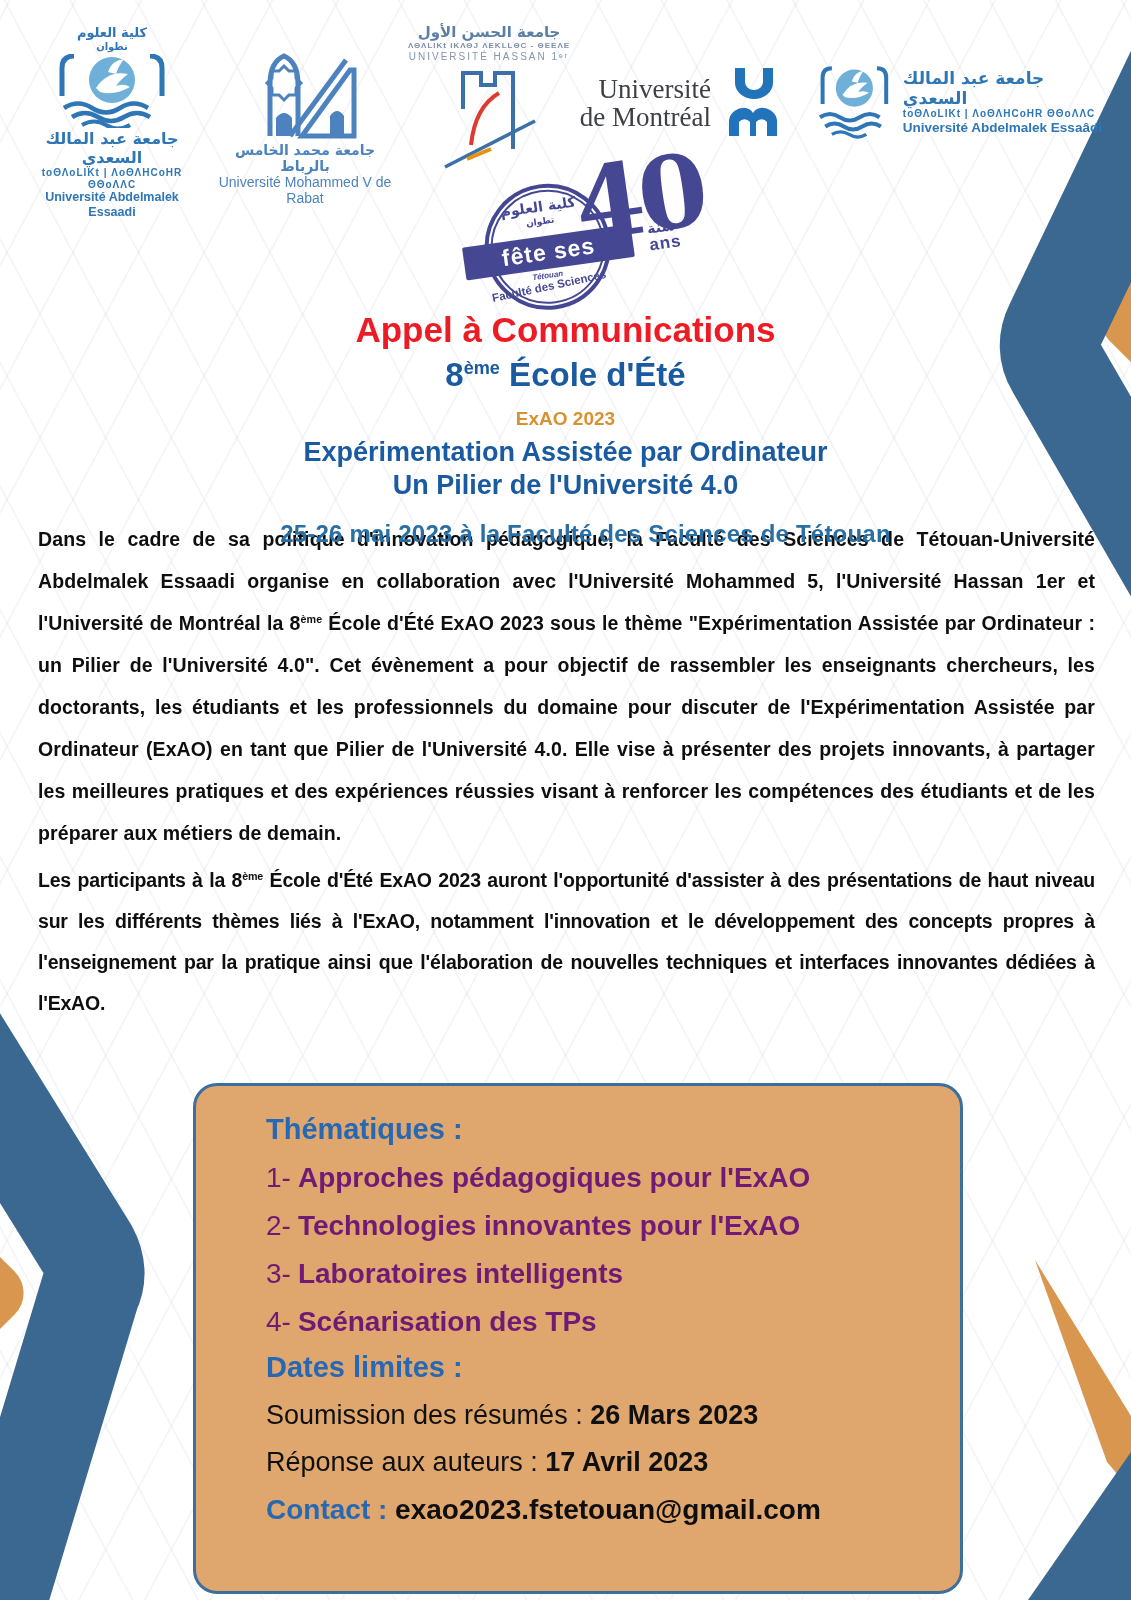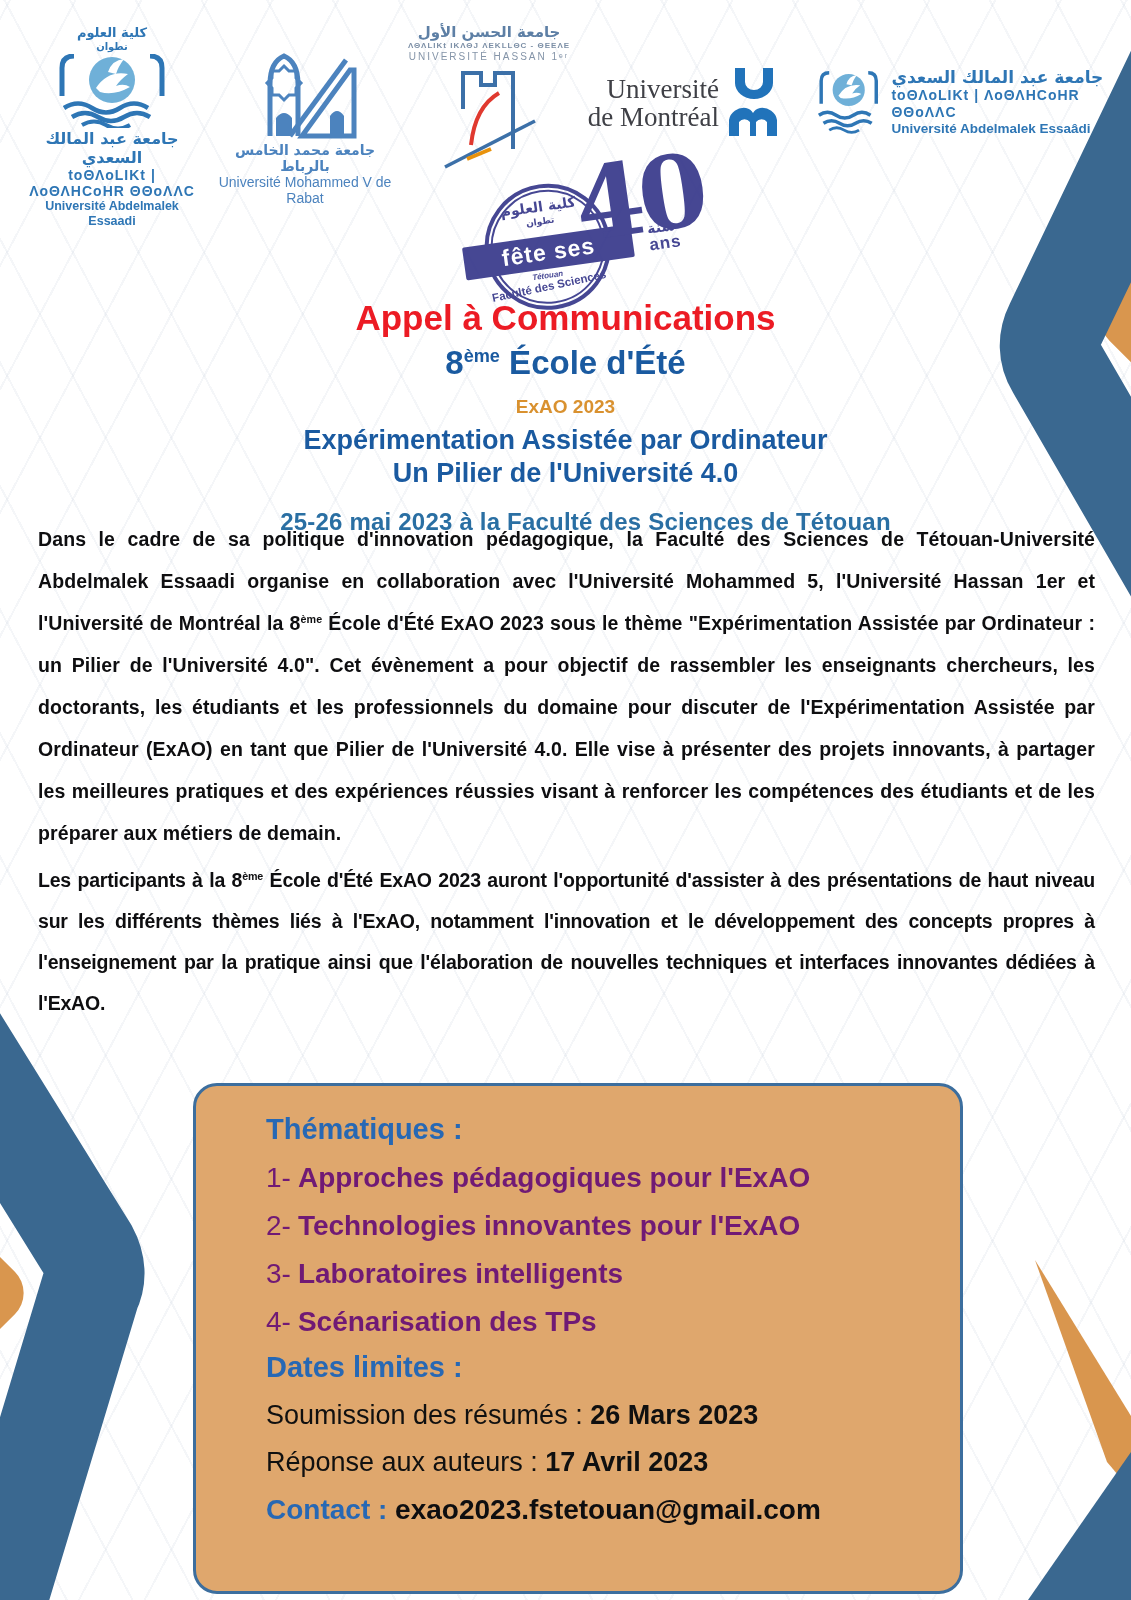--- a/index.html
+++ b/index.html
@@ -13,30 +13,30 @@
   }
   .deco{position:absolute;left:0;top:0;z-index:0;pointer-events:none;}
   .ar{font-family:"DejaVu Sans",sans-serif;}
   .logo{position:absolute;z-index:2;text-align:center;line-height:1.15;}
   .logo svg{display:block;margin:2px auto;}
   .lblue{color:#2E76B5;}
   .logo1{left:26px;top:26px;width:172px;}
   .logo1 .t1{font-size:13px;font-weight:700;}
   .logo1 .t2{font-size:10px;font-weight:700;}
   .logo1 .nar{font-size:16px;font-weight:700;}
-  .tif{font-size:14px;font-weight:700;letter-spacing:1px;color:#2E76B5;}
+  .tif{font-size:10px;font-weight:700;letter-spacing:1px;color:#2E76B5;}
   .logo1 .nfr{font-size:12.5px;font-weight:700;}
   .logo2{left:210px;top:46px;width:190px;color:#4C83BE;}
   .logo2 .nar{font-size:14px;font-weight:700;}
   .logo2 .nfr{font-size:14px;}
   .logo3{left:404px;top:24px;width:170px;color:#5D7FA5;}
   .logo3 .nar{font-size:15px;font-weight:700;}
   .logo3 .tif3{font-size:8px;letter-spacing:1px;color:#7C8FA6;font-weight:700;}
   .logo3 .nfr{font-size:10px;letter-spacing:2px;color:#8494A8;margin-top:1px;}
-  .logo4{left:566px;top:66px;width:215px;display:flex;align-items:center;gap:8px;}
+  .logo4{left:566px;top:66px;width:215px;display:flex;align-items:center;gap:16px;}
   .logo4 .wordmark{font-family:"Liberation Serif",serif;color:#3F4046;font-size:27px;line-height:1.05;text-align:right;flex:1;}
   .logo5{left:812px;top:56px;width:295px;display:flex;align-items:center;gap:6px;}
   .logo5 .col{text-align:left;line-height:1.2;}
   .logo5 .nar{font-size:17px;font-weight:700;}
   .logo5 .nfr{font-size:13.5px;font-weight:700;}
 
   
   .stamp{position:absolute;left:462px;top:170px;width:225px;height:140px;z-index:2;color:#3B3C8D;opacity:.94;}
   .stamp-rot{position:absolute;inset:0;transform:rotate(-8deg);}
   .stamp-circle{position:absolute;left:22px;top:10px;width:118px;height:118px;border:4px solid #3B3C8D;border-radius:50%;}
@@ -47,21 +47,21 @@
     color:#fff;font-size:23px;font-weight:700;text-align:center;line-height:33px;letter-spacing:1px;border-radius:2px;}
   .stamp .city{position:absolute;left:22px;top:97px;width:118px;text-align:center;font-size:8px;font-weight:700;font-style:italic;}
   .stamp .cbot{position:absolute;left:8px;top:106px;width:146px;text-align:center;font-size:11.5px;font-weight:700;transform:rotate(-4deg);}
   .stamp .big{position:absolute;left:118px;top:-22px;font-size:100px;font-weight:800;letter-spacing:-6px;font-family:"DejaVu Serif",serif;}
   .stamp .yrs{position:absolute;left:186px;top:62px;text-align:left;line-height:1.05;}
   .stamp .yrs .ya{font-size:14px;font-weight:700;}
   .stamp .yrs .yf{font-size:17px;font-weight:700;letter-spacing:1px;}
 
   
   .titles{position:absolute;left:0;right:0;top:299px;text-align:center;z-index:2;line-height:1.1;}
-  .titles .call{color:#EC1B24;font-size:35px;font-weight:800;margin:0 0 7px 0;}
+  .titles .call{color:#EC1B24;font-size:35px;font-weight:800;margin:12px 0 7px 0;}
   .titles .school{color:#1A5AA0;font-size:33px;font-weight:800;margin:0 0 6px 0;}
   .titles .event{color:#D9912F;font-size:19px;font-weight:800;margin:16px 0 8px 0;}
   .titles .theme{color:#1A5AA0;font-size:27px;font-weight:800;margin:0 0 4px 0;}
   .titles .dateline{color:#2A6FA3;font-size:24px;font-weight:700;margin-top:20px;letter-spacing:.2px;padding-left:40px;}
   sup{font-size:.55em;line-height:0;vertical-align:super;}
 
   
   .bodytext{position:absolute;left:38px;right:36px;top:518px;z-index:1;}
   .bodytext p{margin:0;text-align:justify;font-weight:700;color:#0E0E10;}
   .p1{font-size:19.5px;line-height:42px;letter-spacing:.1px;}

